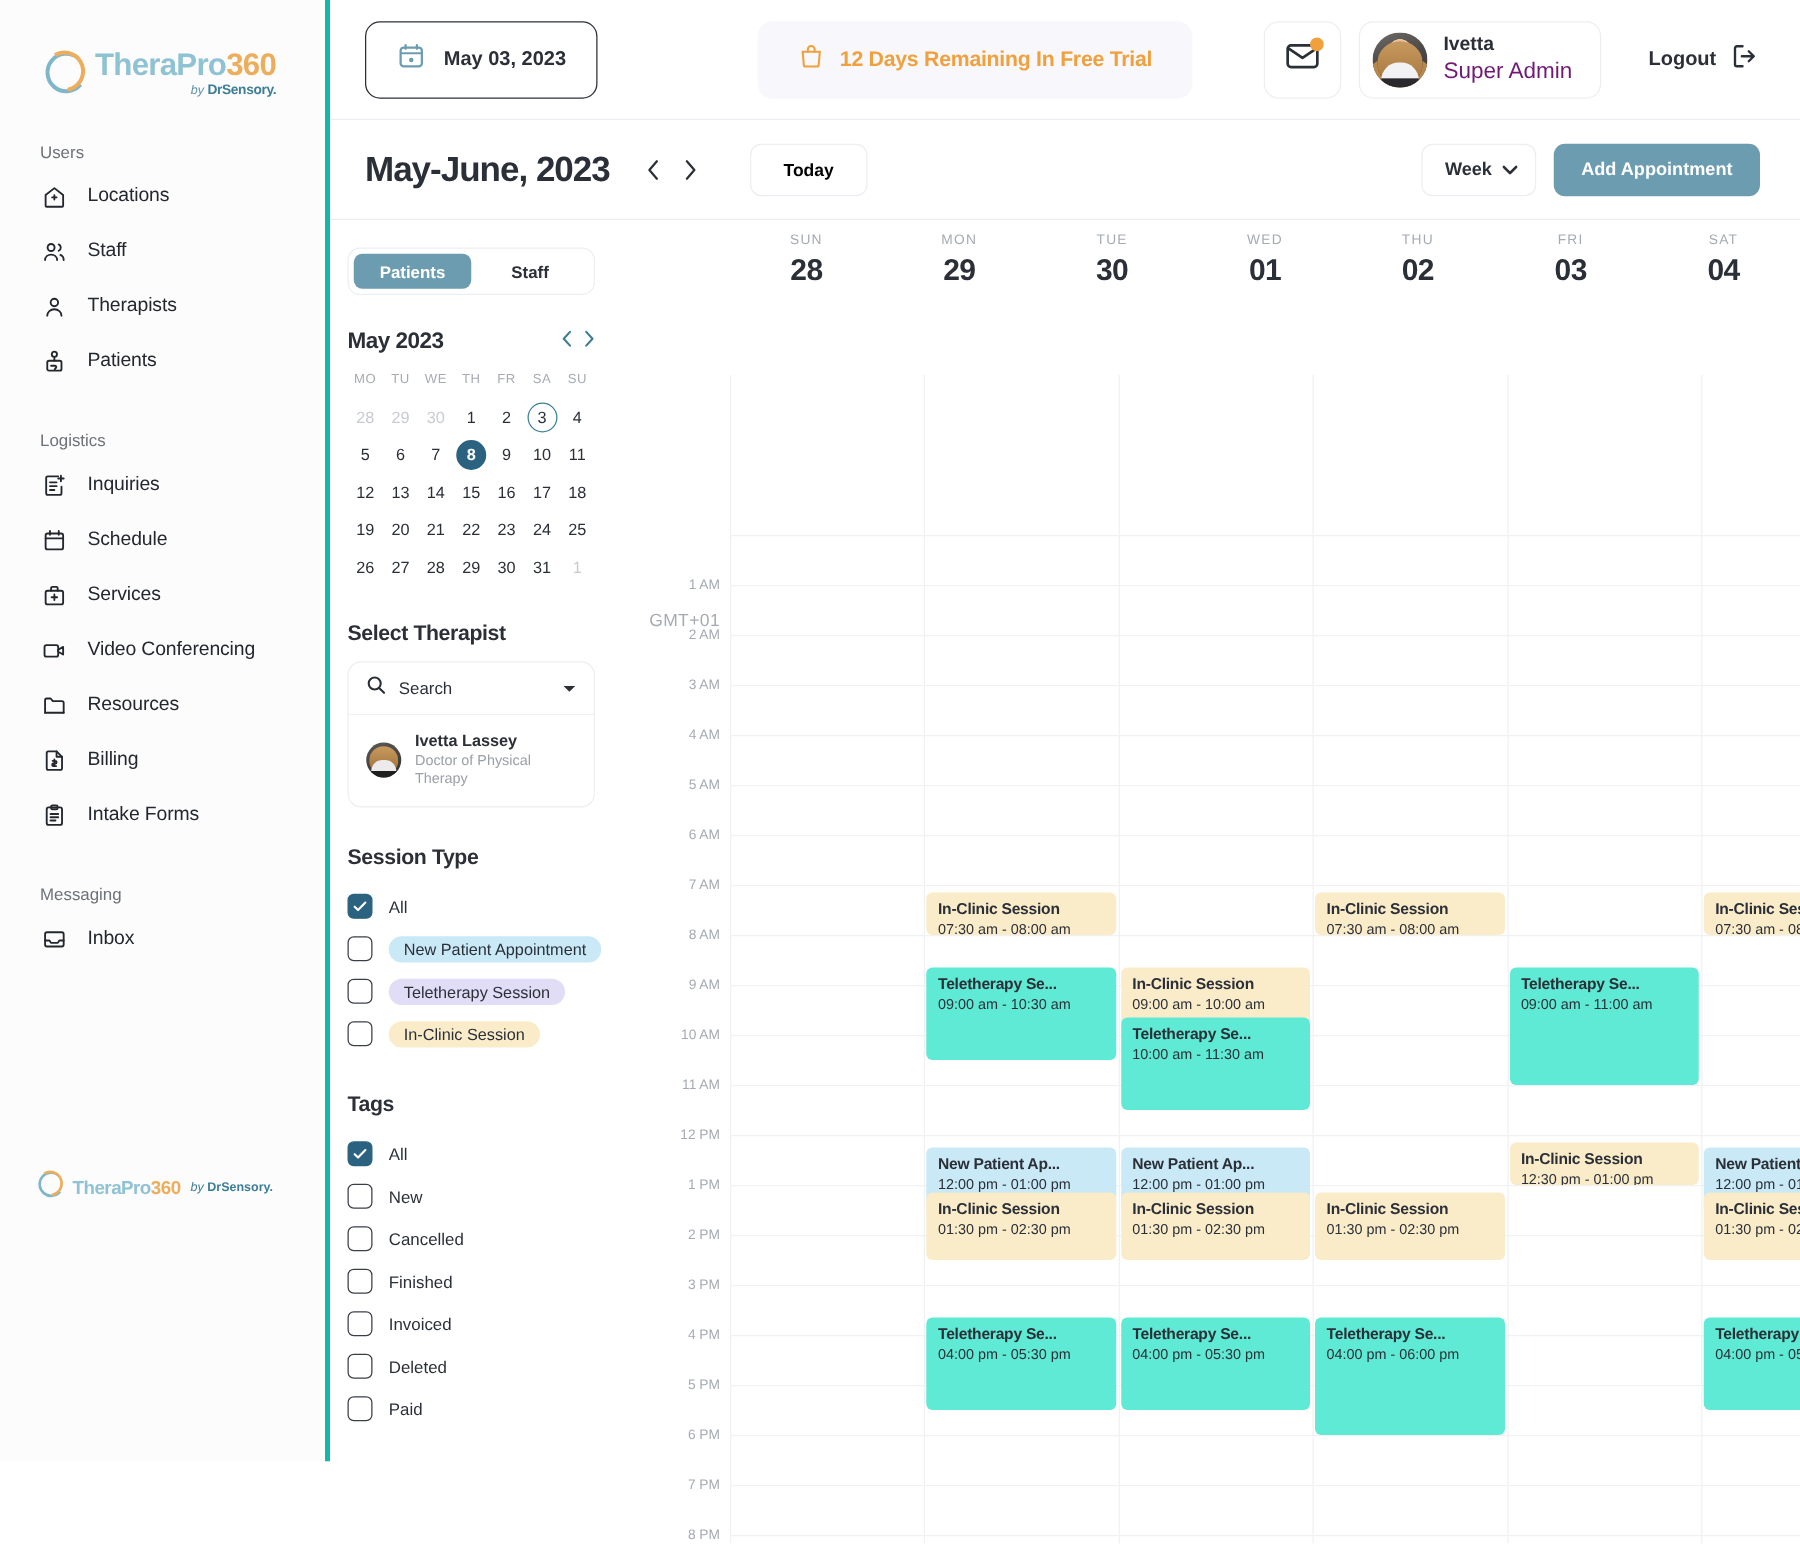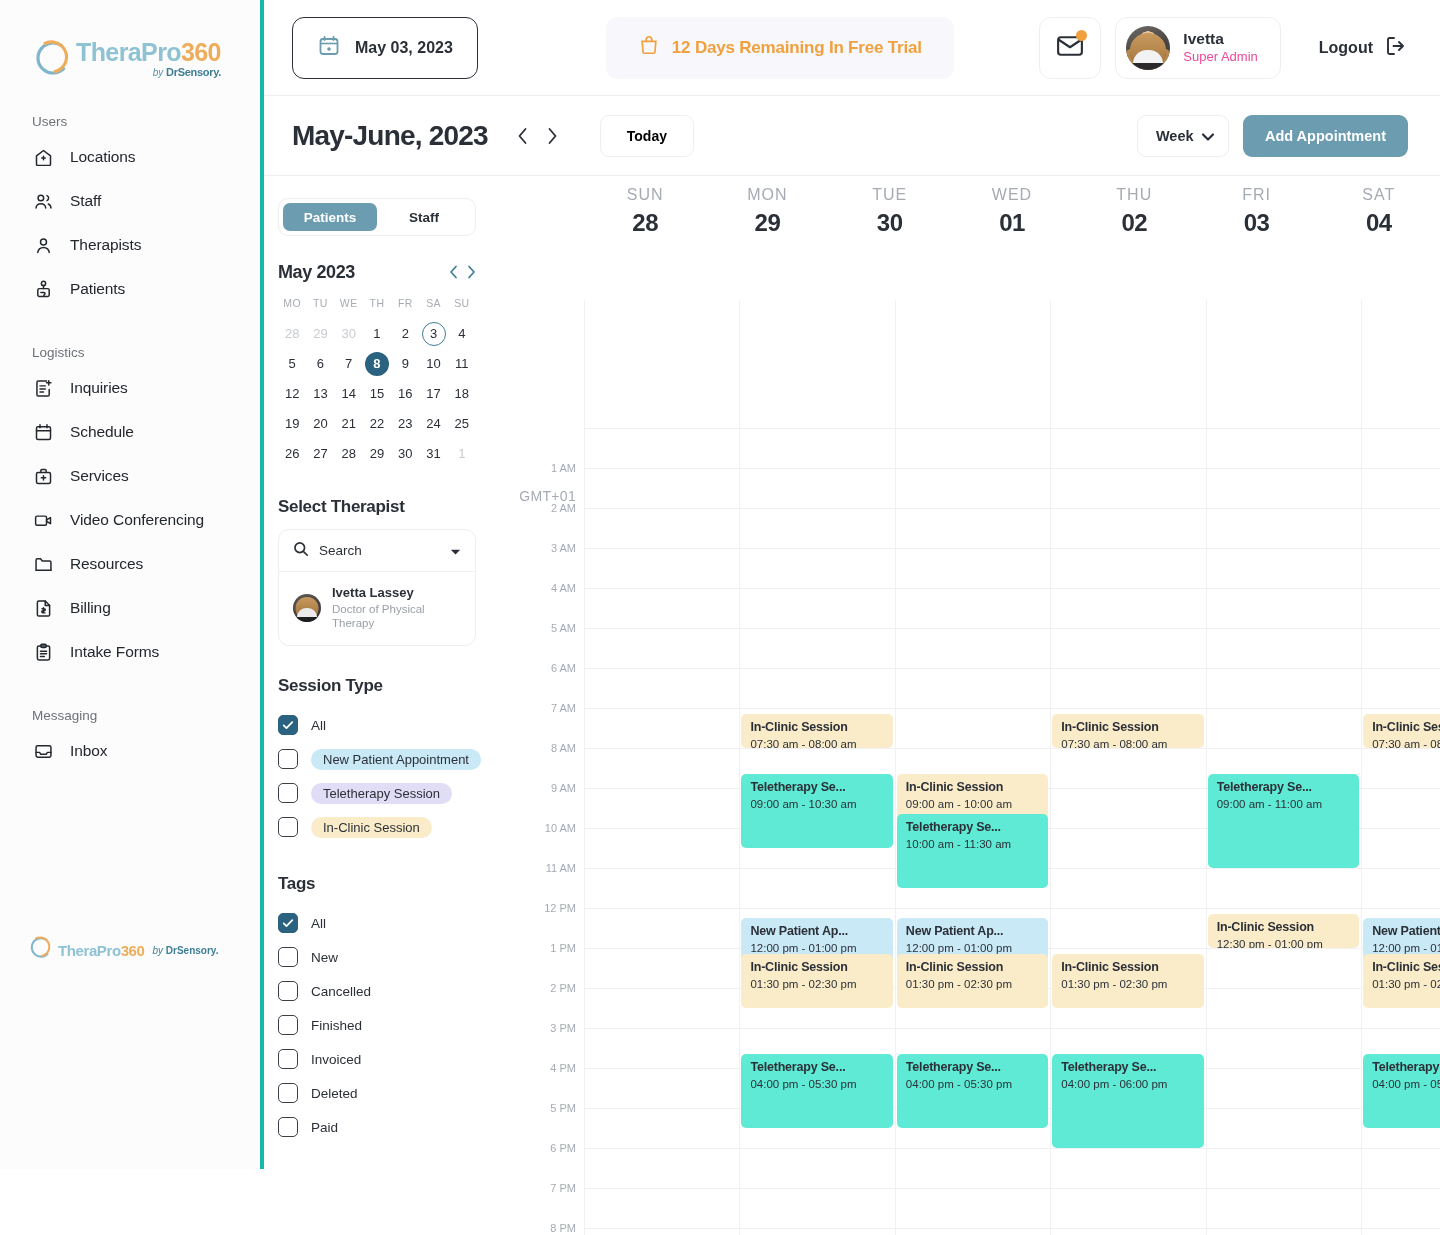--- a/index.html
+++ b/index.html
@@ -96,21 +96,21 @@
     width:30px; height:30px; border-radius:14px 14px 6px 6px;
     background: linear-gradient(180deg,#f2f2f4 0 42%, #2a2a2e 43% 100%);
   }
   .avatar::before{
     content:""; position:absolute; left:50%; top:16%; transform:translateX(-50%);
     width:36px;height:34px;border-radius:50% 50% 44% 44%;
     background: linear-gradient(180deg,#c89a5e,#a5763e);
     box-shadow: -11px 10px 0 -4px #b9884c, 11px 10px 0 -4px #b9884c;
   }
   .uname { font-size: 15.5px; font-weight: 700; line-height: 1.25; }
-  .urole { font-size: 13px; color: #ec4899; line-height: 1.3; }
+  .urole { font-size: 18px; color: #701a75; line-height: 1.3; }
   .logout {
     display: flex; align-items: center; gap: 11px; font-size: 16px; font-weight: 700;
     padding: 0 16px 0 24px; cursor: pointer;
   }
 
   
   .subhead {
     height: 80px; flex: 0 0 80px; display: flex; align-items: center;
     padding: 0 32px 0 14px; border-bottom: 1px solid #eceef1; background:#fff;
   }
@@ -182,21 +182,21 @@
   .chip { padding: 3px 12px; border-radius: 20px; font-size: 13px; }
   .chip.npa { background: #c9e9f7; color:#2b3038;}
   .chip.tele { background: #e2ddf7; color:#2b3038;}
   .chip.clinic { background: #fbecc9; color:#2b3038;}
 
   
   .cal { flex: 1; display: flex; flex-direction: column; min-width: 0; padding-left: 18px;}
   .cal-head { display: flex; height: 62px; flex: 0 0 62px; padding-top: 10px; }
   .gutter { width: 70px; flex: 0 0 70px; }
   .dcol { flex: 1; text-align: center; }
-  .dow { font-size: 16px; color: #a6abb3; letter-spacing: 1px; }
+  .dow { font-size: 11px; color: #a6abb3; letter-spacing: 1px; }
   .dnum { font-size: 24px; font-weight: 700; margin-top: 5px; letter-spacing: -0.5px;}
 
   .cal-body { flex: 1; position: relative; overflow: hidden; }
   .tz { position: absolute; left: 0; top: 250px; width: 62px; text-align: right;
         font-size: 14px; color: #a6abb3; letter-spacing: .3px; }
   .grid-wrap { position: absolute; left: 0; right: 0; top: 0; bottom: 0; }
   .hourlabel { position: absolute; left: 0; width: 62px; text-align: right; font-size: 11px; color: #a6abb3; transform: translateY(-50%); }
   .hline { position: absolute; left: 70px; right: 0; height: 1px; background: #f0f1f3; }
   .vline { position: absolute; top: 0; bottom: 0; width: 1px; background: #f0f1f3; }
   .ev {

